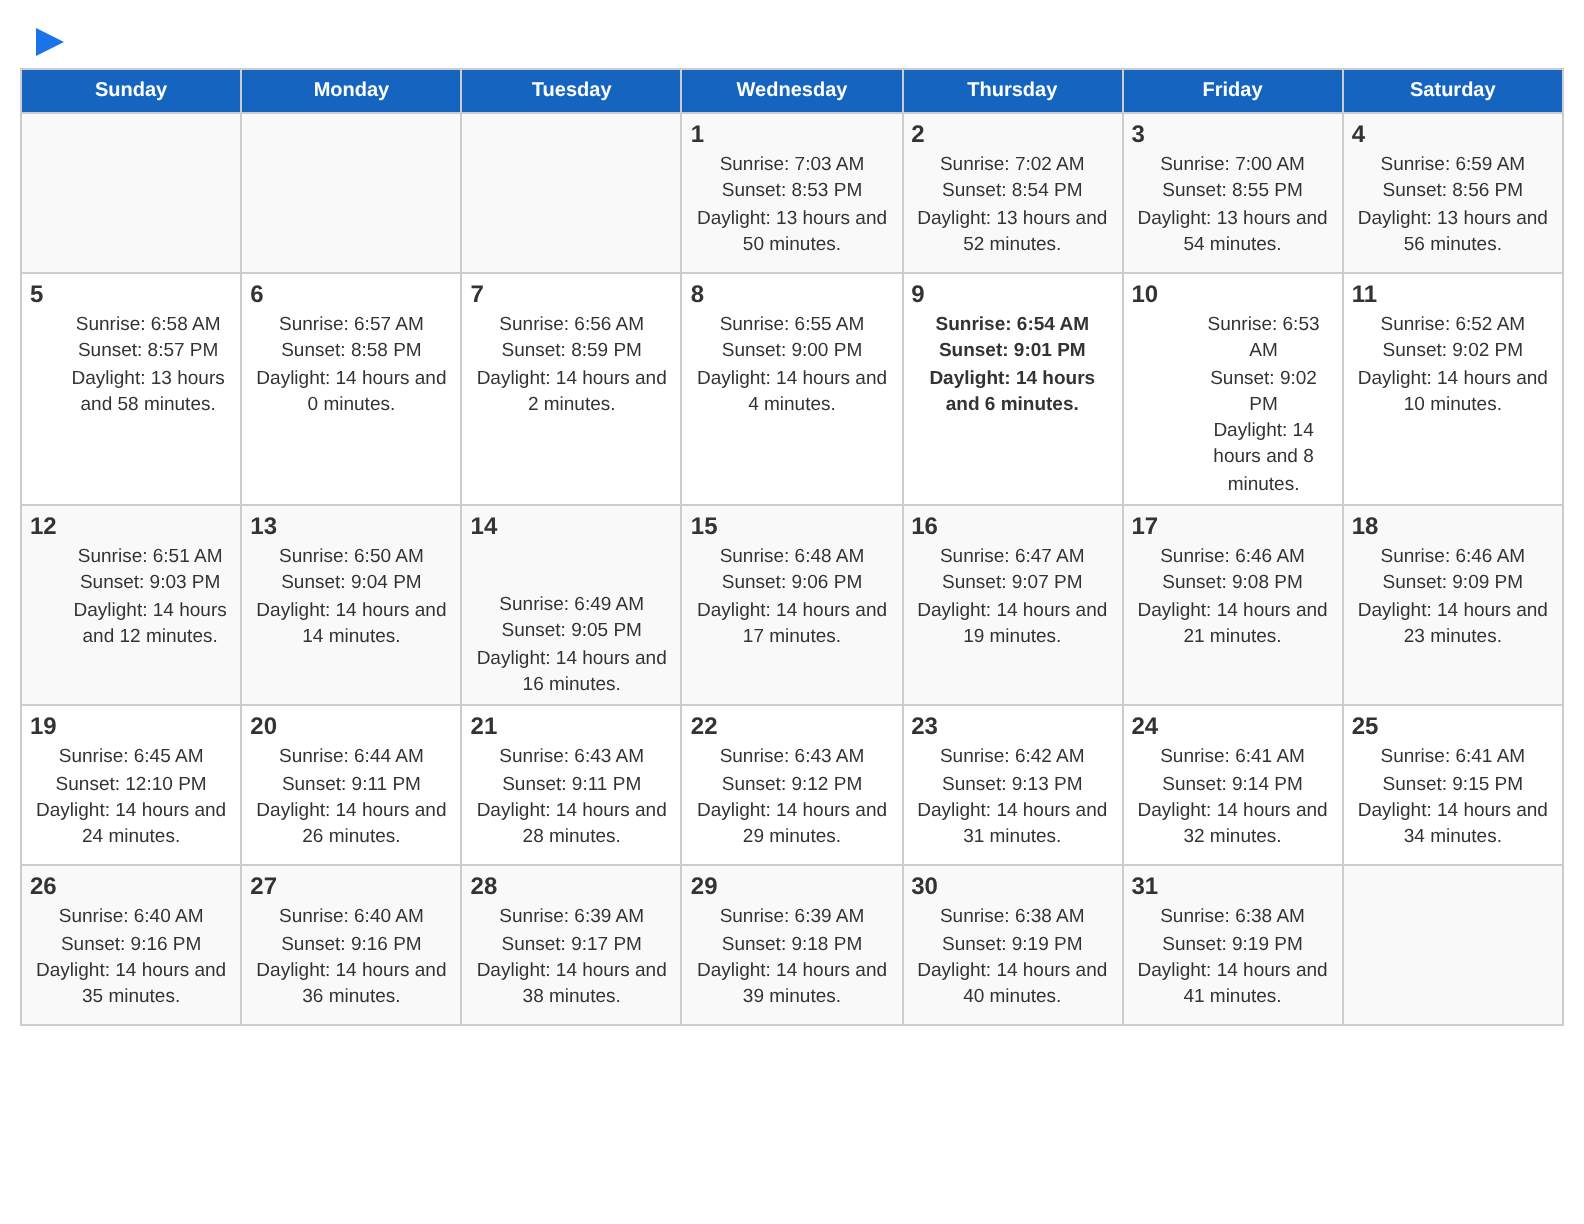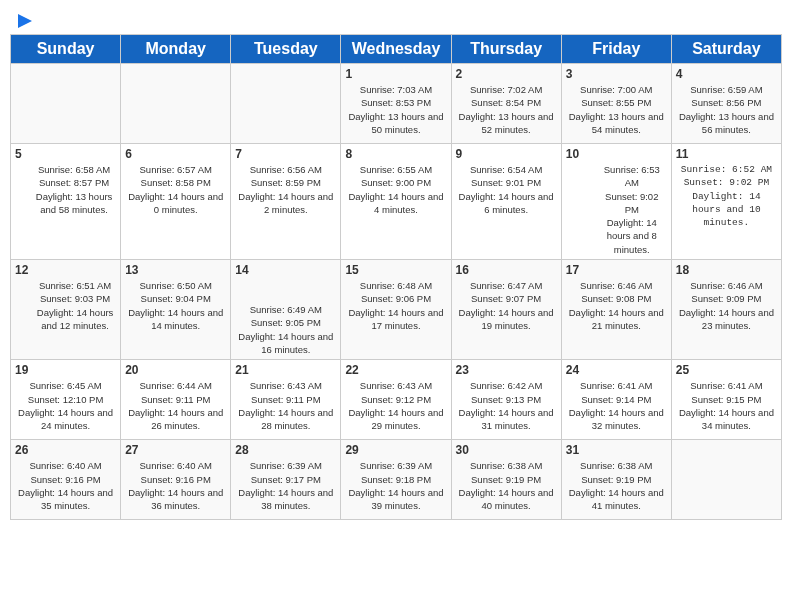--- a/index.html
+++ b/index.html
@@ -36,21 +36,21 @@
       color: #555;
     }
     table {
       width: 100%;
       border-collapse: collapse;
       table-layout: fixed;
     }
     thead tr th {
       background-color: #1565c0;
       color: #fff;
-      font-size: 16px;
+      font-size: 10px;
       font-weight: bold;
       text-align: center;
       padding: 5px 2px;
       border: 1px solid #ccc;
     }
     tbody tr td {
       vertical-align: top;
       border: 1px solid #ccc;
       padding: 3px 4px;
       height: 80px;
@@ -162,33 +162,33 @@
 Daylight: 14 hours and 2 minutes.</div>
         </td>
         <td>
           <div class="day-number">8</div>
           <div class="day-info" style="white-space: pre-line;">Sunrise: 6:55 AM
 Sunset: 9:00 PM
 Daylight: 14 hours and 4 minutes.</div>
         </td>
         <td>
           <div class="day-number">9</div>
-          <div class="day-info" style="white-space: pre-line;">Sunrise: 6:54 AM
+          <div class="day-info" style="white-space: pre-line; font-weight: bold;">Sunrise: 6:54 AM
 Sunset: 9:01 PM
 Daylight: 14 hours and 6 minutes.</div>
         </td>
         <td>
           <div class="day-number">10</div>
           <div class="day-info" style="white-space: pre-line; margin-left: 31px;">Sunrise: 6:53 AM
 Sunset: 9:02 PM
 Daylight: 14 hours and 8 minutes.</div>
         </td>
         <td>
           <div class="day-number">11</div>
-          <div class="day-info" style="white-space: pre-line; font-family: Liberation Mono, monospace;">Sunrise: 6:52 AM
+          <div class="day-info" style="white-space: pre-line;">Sunrise: 6:52 AM
 Sunset: 9:02 PM
 Daylight: 14 hours and 10 minutes.</div>
         </td>
       </tr>
       <tr>
         <td>
           <div class="day-number">12</div>
           <div class="day-info" style="white-space: pre-line; margin-left: 19px;">Sunrise: 6:51 AM
 Sunset: 9:03 PM
 Daylight: 14 hours and 12 minutes.</div>

